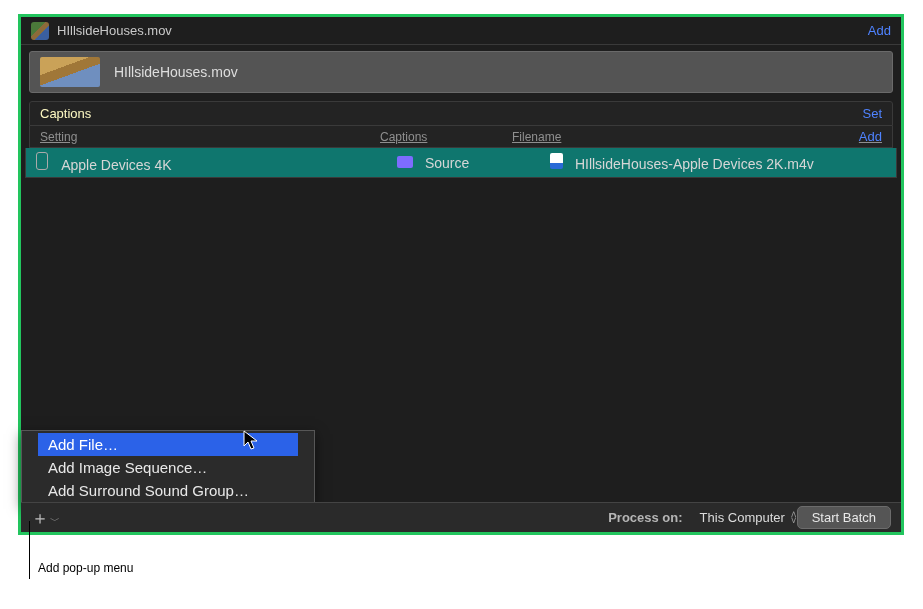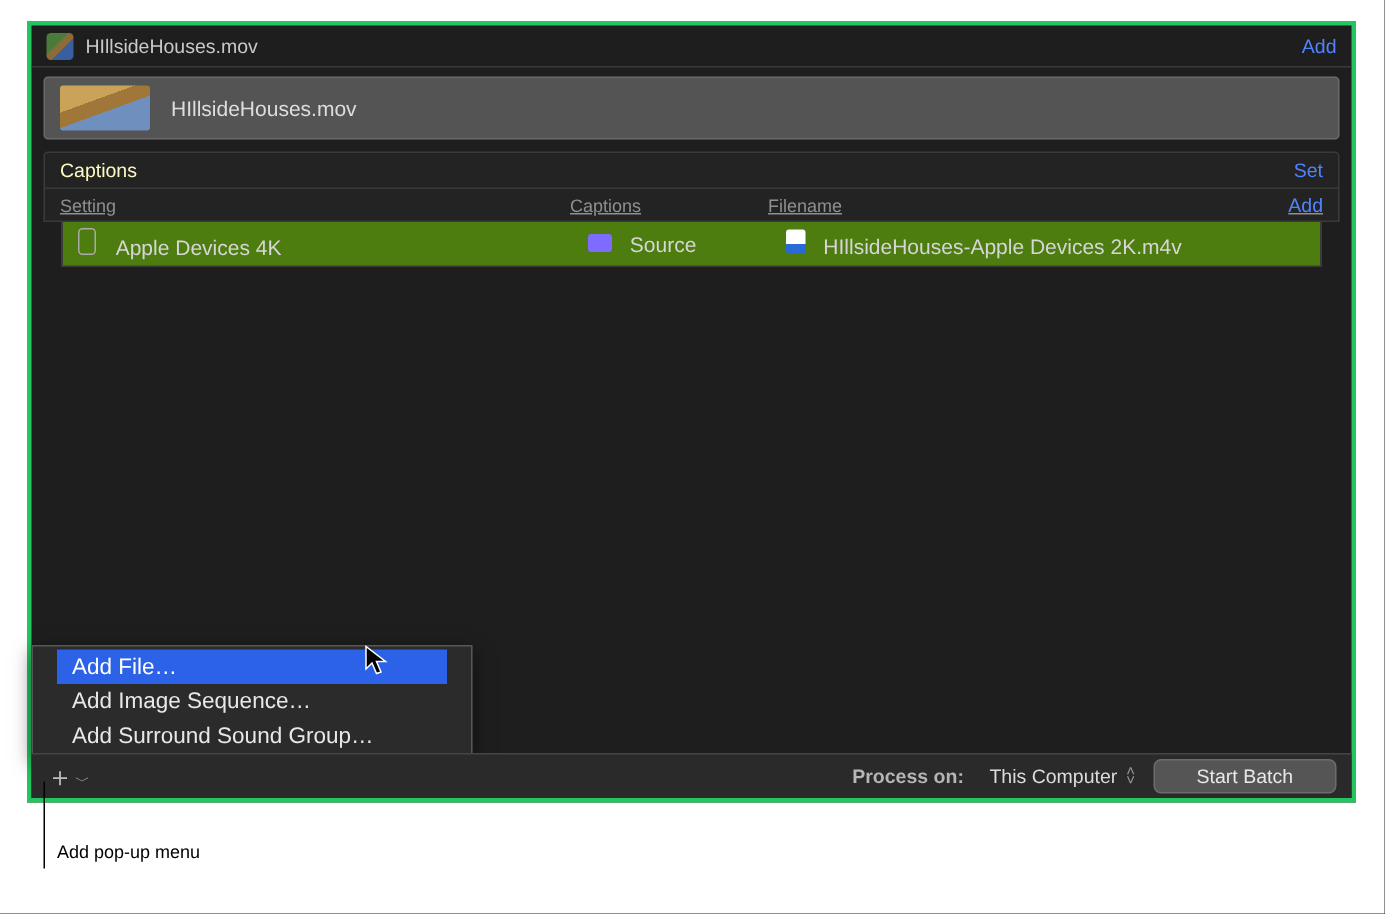--- a/index.html
+++ b/index.html
@@ -73,28 +73,28 @@
     padding: 0 10px;
     font-size: 12px; color: #8f8f8f; text-decoration: underline;
   }
   .col-setting  { width: 340px; }
   .col-location { width: 132px; }
   .col-filename { flex: 1; }
   .col-add { color:#4f83ff; font-size:13px; cursor:pointer; }
 
   
   .data-row {
-    margin: 0 20px;
+    margin: 0 4px;
     height: 30px;
-    background: #4d7c0f;
+    background: #0f766e;
     border: 1px solid #3a3a3a;
     border-top: none;
     display: flex; align-items: center;
     padding: 0 10px;
-    font-size: 14px; color: #d6d6d6;
+    font-size: 14px; color: #d6d6d6; gap: 21px;
   }
   .dev-icon {
     width: 12px; height: 18px;
     border: 1.5px solid #aaa; border-radius: 3px;
     margin-right: 10px;
     display:inline-block;
   }
   .folder-icon {
     width: 16px; height: 12px;
     background: #7d6cff; border-radius: 2px;
@@ -146,27 +146,27 @@
     border-top: 1px solid #444;
     display: flex; align-items: center;
     padding: 0 10px;
     font-size: 13px; color: #c9c9c9;
   }
   .plus-btn { font-size: 18px; color: #bdbdbd; cursor: pointer; margin-right: 2px; }
   .chev { font-size: 10px; color: #8c8c8c; margin-left:1px; }
   .spacer { flex: 1; }
   .proc-label { color:#b5b5b5; margin-right:17px;font-weight:bold; }
   .dropdown {
-    color:#dcdcdc; margin-right: 12px; cursor:pointer;
+    color:#dcdcdc; margin-right: 0; cursor:pointer;
     display:flex; align-items:center; gap:6px;
   }
   .upd { font-size:10px; color:#9a9a9a; line-height:6px; }
   .start-btn {
     background:#555; border:1px solid #6c6c6c;
-    color:#e8e8e8; padding: 3px 28px;
+    color:#e8e8e8; padding: 3px 14px;
     border-radius: 5px; cursor: pointer; font-size:13px;
   }
 
   
   .callout-line {
     position:absolute;
     left: 29px; top: 521px;
     width: 1px; height: 58px;
     background: #000;
   }

